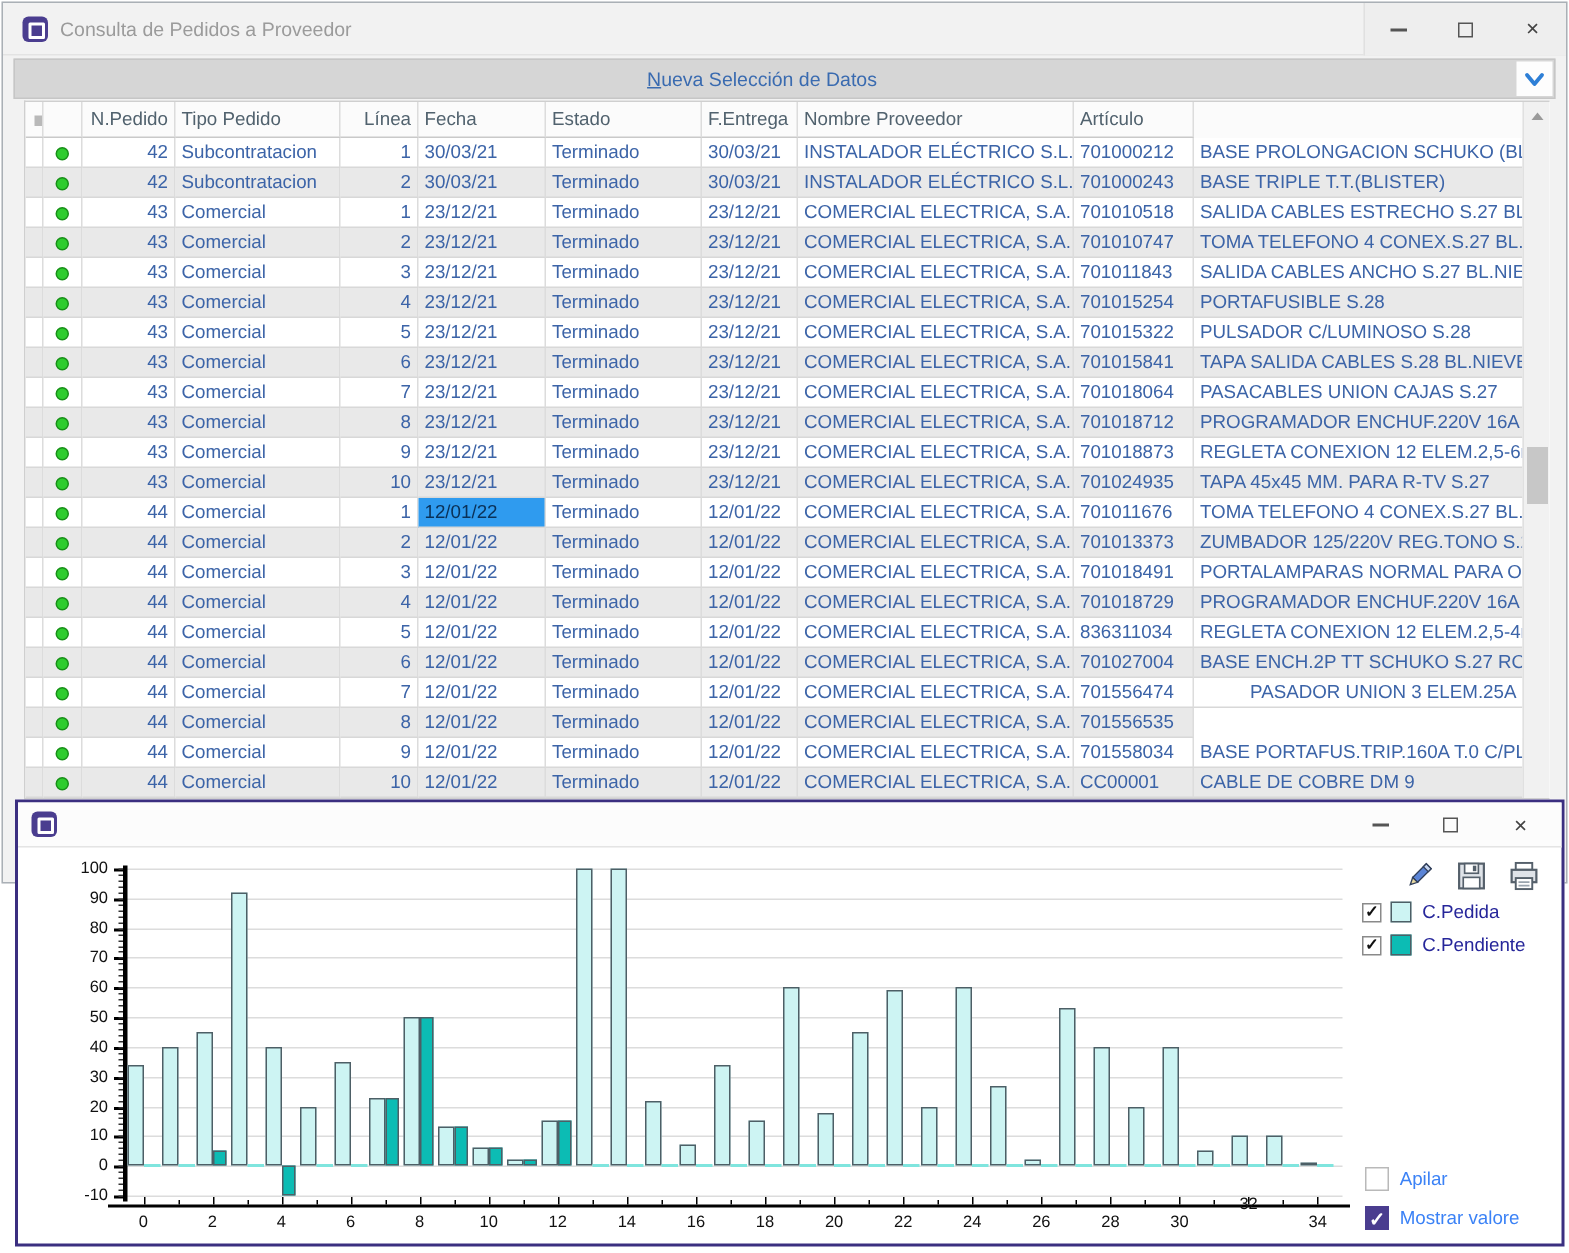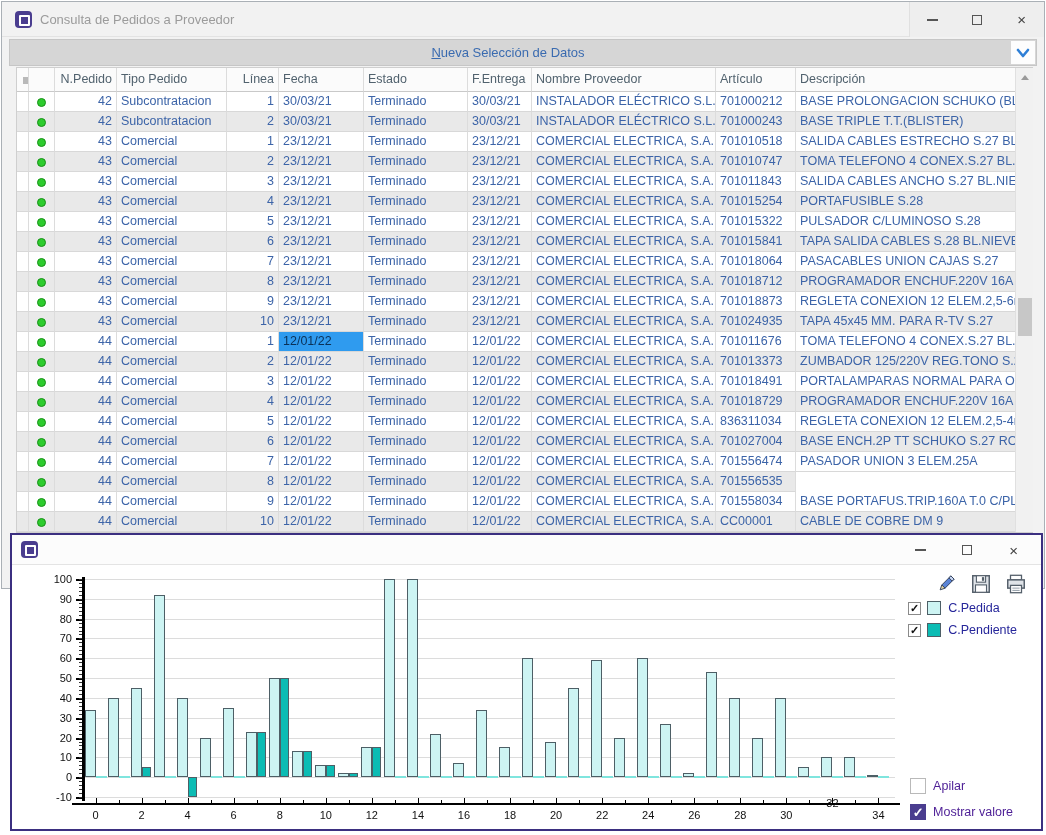--- a/index.html
+++ b/index.html
@@ -75,21 +75,21 @@
   .leg-row { display:flex; align-items:center; height:22px; cursor:pointer; }
   .cbx { width:13px; height:13px; background:#fff; border:1px solid #8a8a8a; font-size:11px; line-height:11px;
     text-align:center; color:#111; font-weight:bold; }
   .swatch { width:14px; height:14px; border:1px solid #4d5f66; margin-left:6px; }
   .leg-label { font-size:12.5px; color:#26269a; margin-left:7px; }
 
   .options { position:absolute; right:28px; top:238px; }
   .opt-row { display:flex; align-items:center; height:26px; cursor:pointer; }
   .opt-box { width:16px; height:16px; border:1px solid #b9b9b9; background:#fff; }
   .opt-box.on { background:#4a3d8f; border-color:#4a3d8f; color:#fff; font-size:13px; line-height:15px; text-align:center; font-weight:bold; }
-  .opt-label { font-size:12.5px; color:#4c1d95; margin-left:7px; white-space:nowrap; }
+  .opt-label { font-size:12.5px; color:#3b82f6; margin-left:7px; white-space:nowrap; }
 </style>
 </head>
 <body>
 
 <div class="main-window">
   <div class="titlebar">
     <div class="app-icon"></div>
     <div class="title-text">Consulta de Pedidos a Proveedor</div>
     <div class="win-btns">
       <div class="win-btn">
@@ -121,21 +121,20 @@
           </div>
           <div class="tcell" style="width: 26px;"></div>
           <div class="tcell al-r" style="width: 62px;">N.Pedido</div>
           <div class="tcell" style="width: 110px;">Tipo Pedido</div>
           <div class="tcell al-r" style="width: 52px;">Línea</div>
           <div class="tcell" style="width: 85px;">Fecha</div>
           <div class="tcell" style="width: 104px;">Estado</div>
           <div class="tcell" style="width: 64px;">F.Entrega</div>
           <div class="tcell" style="width: 184px;">Nombre Proveedor</div>
           <div class="tcell" style="width: 80px;">Artículo</div>
-          <div class="tcell" style="width: 220px;">Descripción</div>
         </div>
         <div class="trow">
           <div class="tcell" style="width: 12px;"></div>
           <div class="tcell" style="width: 26px;">
             <div class="status-dot"></div>
           </div>
           <div class="tcell al-r" style="width: 62px;">42</div>
           <div class="tcell" style="width: 110px;">Subcontratacion</div>
           <div class="tcell al-r" style="width: 52px;">1</div>
           <div class="tcell" style="width: 85px;">30/03/21</div>
@@ -406,21 +405,21 @@
             <div class="status-dot"></div>
           </div>
           <div class="tcell al-r" style="width: 62px;">44</div>
           <div class="tcell" style="width: 110px;">Comercial</div>
           <div class="tcell al-r" style="width: 52px;">7</div>
           <div class="tcell" style="width: 85px;">12/01/22</div>
           <div class="tcell" style="width: 104px;">Terminado</div>
           <div class="tcell" style="width: 64px;">12/01/22</div>
           <div class="tcell" style="width: 184px;">COMERCIAL ELECTRICA, S.A.</div>
           <div class="tcell" style="width: 80px;">701556474</div>
-          <div class="tcell" style="width: 220px;">PASADOR UNION 3 ELEM.25A</div>
+          <div class="tcell" style="width: 220px; text-align: right;">PASADOR UNION 3 ELEM.25A</div>
         </div>
         <div class="trow r-alt">
           <div class="tcell" style="width: 12px;"></div>
           <div class="tcell" style="width: 26px;">
             <div class="status-dot"></div>
           </div>
           <div class="tcell al-r" style="width: 62px;">44</div>
           <div class="tcell" style="width: 110px;">Comercial</div>
           <div class="tcell al-r" style="width: 52px;">8</div>
           <div class="tcell" style="width: 85px;">12/01/22</div>

